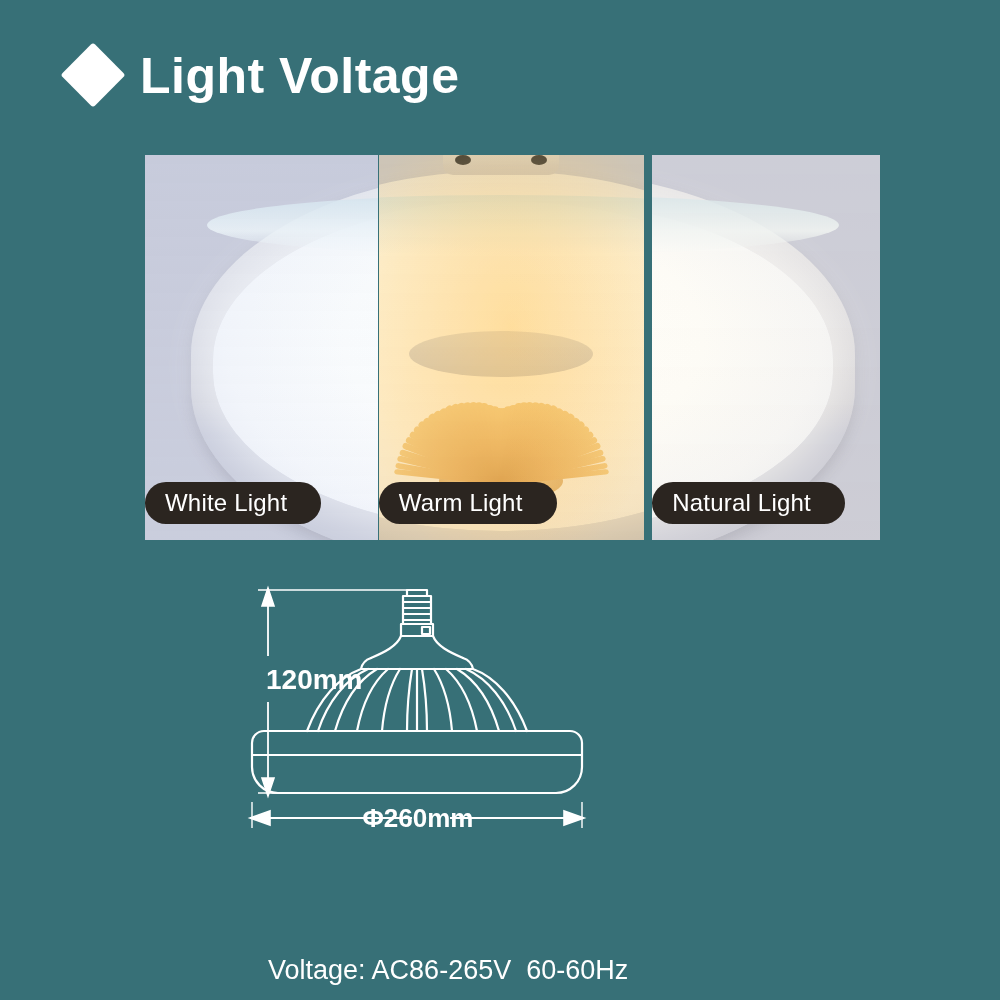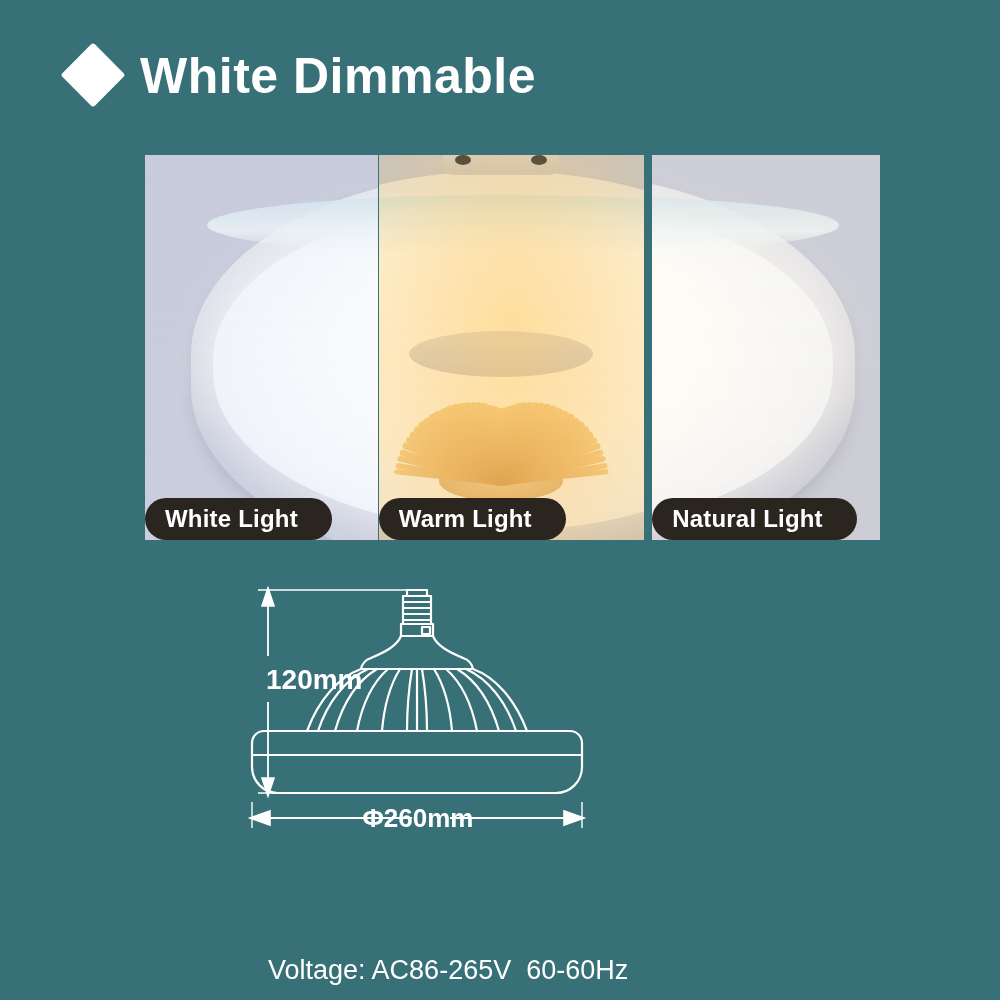--- a/index.html
+++ b/index.html
@@ -111,24 +111,24 @@
   .panel.p1 .tint{background:linear-gradient(rgba(232,242,250,.30),rgba(240,248,255,.22));}
   .panel.p2 .tint{background:linear-gradient(rgba(255,225,150,.42),rgba(255,215,135,.50));}
   .panel.p3 .tint{background:linear-gradient(rgba(255,248,225,.22),rgba(255,246,220,.26));}
   .warmover{
     position:absolute;inset:0;pointer-events:none;
     background:radial-gradient(ellipse at 50% 45%,rgba(255,208,110,.40),rgba(255,214,130,.12) 65%,rgba(255,255,255,0) 85%);
   }
 
   
   .pill{
-    position:absolute;left:0;bottom:0;
+    position:absolute;left:0;bottom:16px;
     height:42px;line-height:42px;
     background:#2b2520;color:#ffffff;
-    font-size:24px;font-weight:bold;letter-spacing:.2px;
+    font-size:24px;font-weight:normal;letter-spacing:.2px;
     padding:0 34px 0 20px;
     border-radius:22px;
     white-space:nowrap;
     z-index:5;
   }
 
   
   .tech{
     position:absolute;left:240px;top:574px;width:540px;height:255px;
   }
@@ -145,21 +145,21 @@
     white-space:pre;
   }
 </style>
 </head>
 <body>
 
 <div class="page">
 
   <div class="header">
     <div class="diamond"></div>
-    <div class="title">White Dimmable</div>
+    <div class="title">Light Voltage</div>
   </div>
 
   <div class="strip">
 
     <div class="panel p1">
       <div class="art">
         <div class="plate"></div>
 
         <div class="glow"></div>
         <div class="glow-rim"></div>

